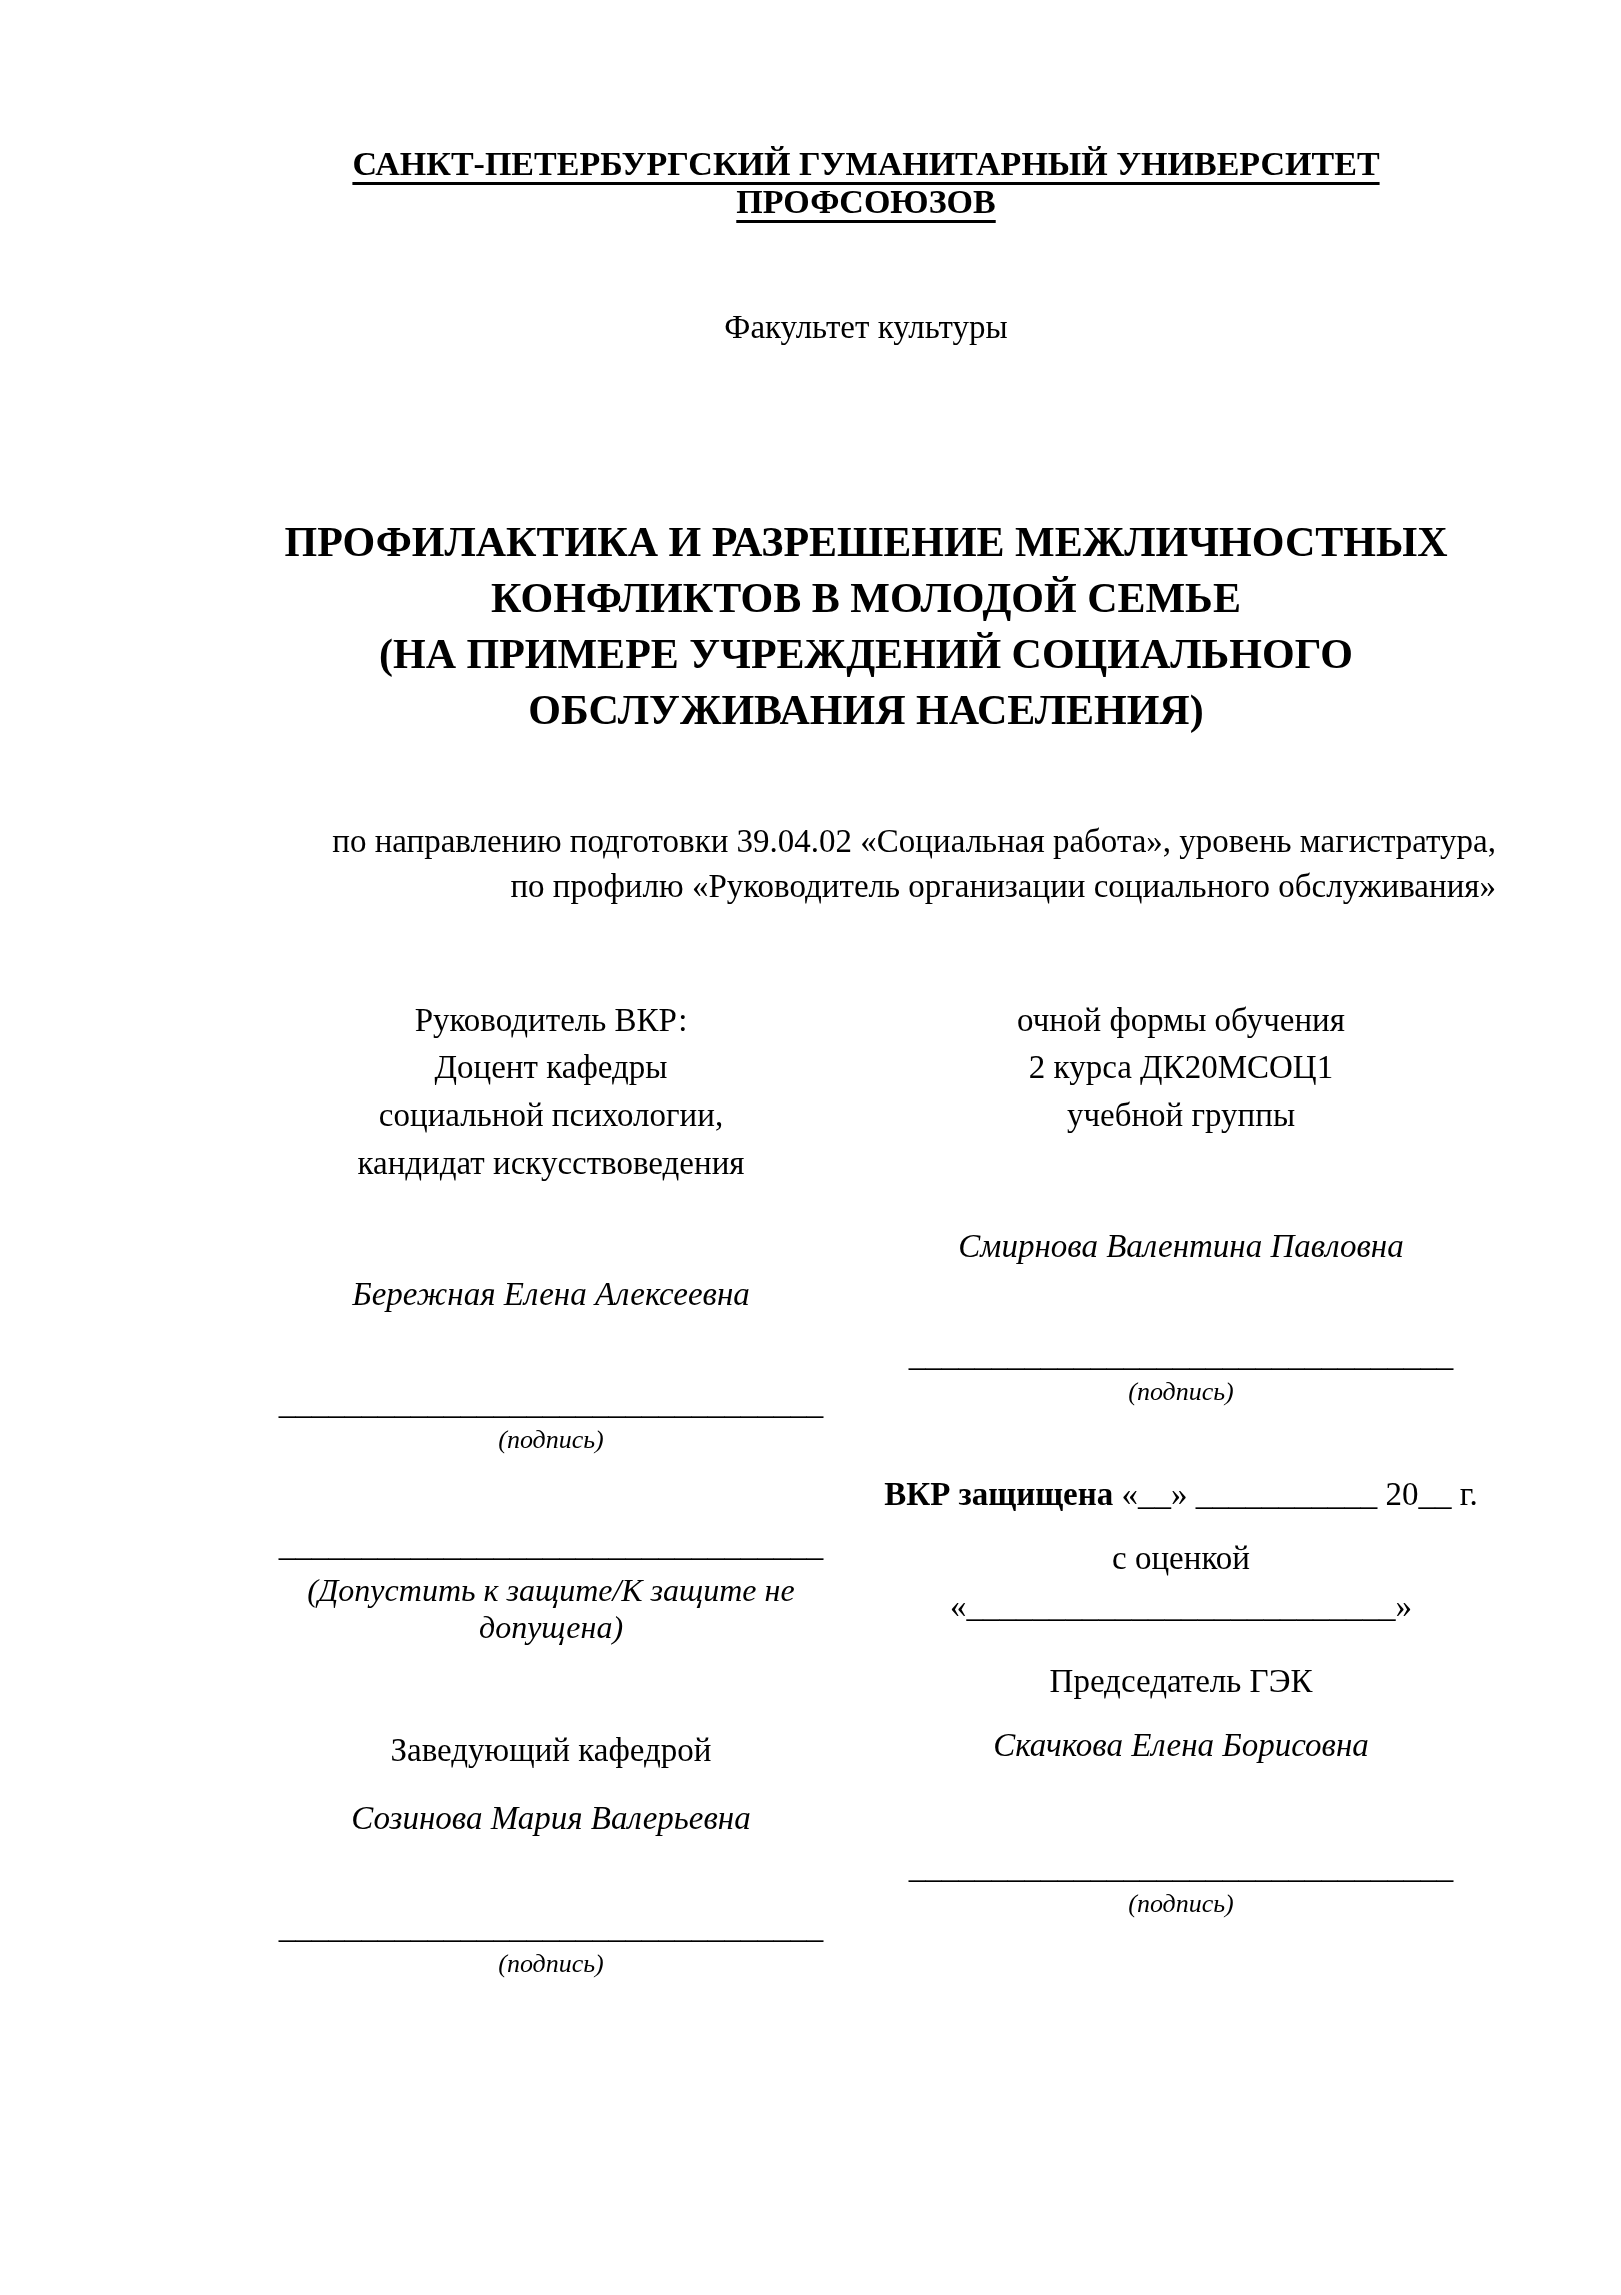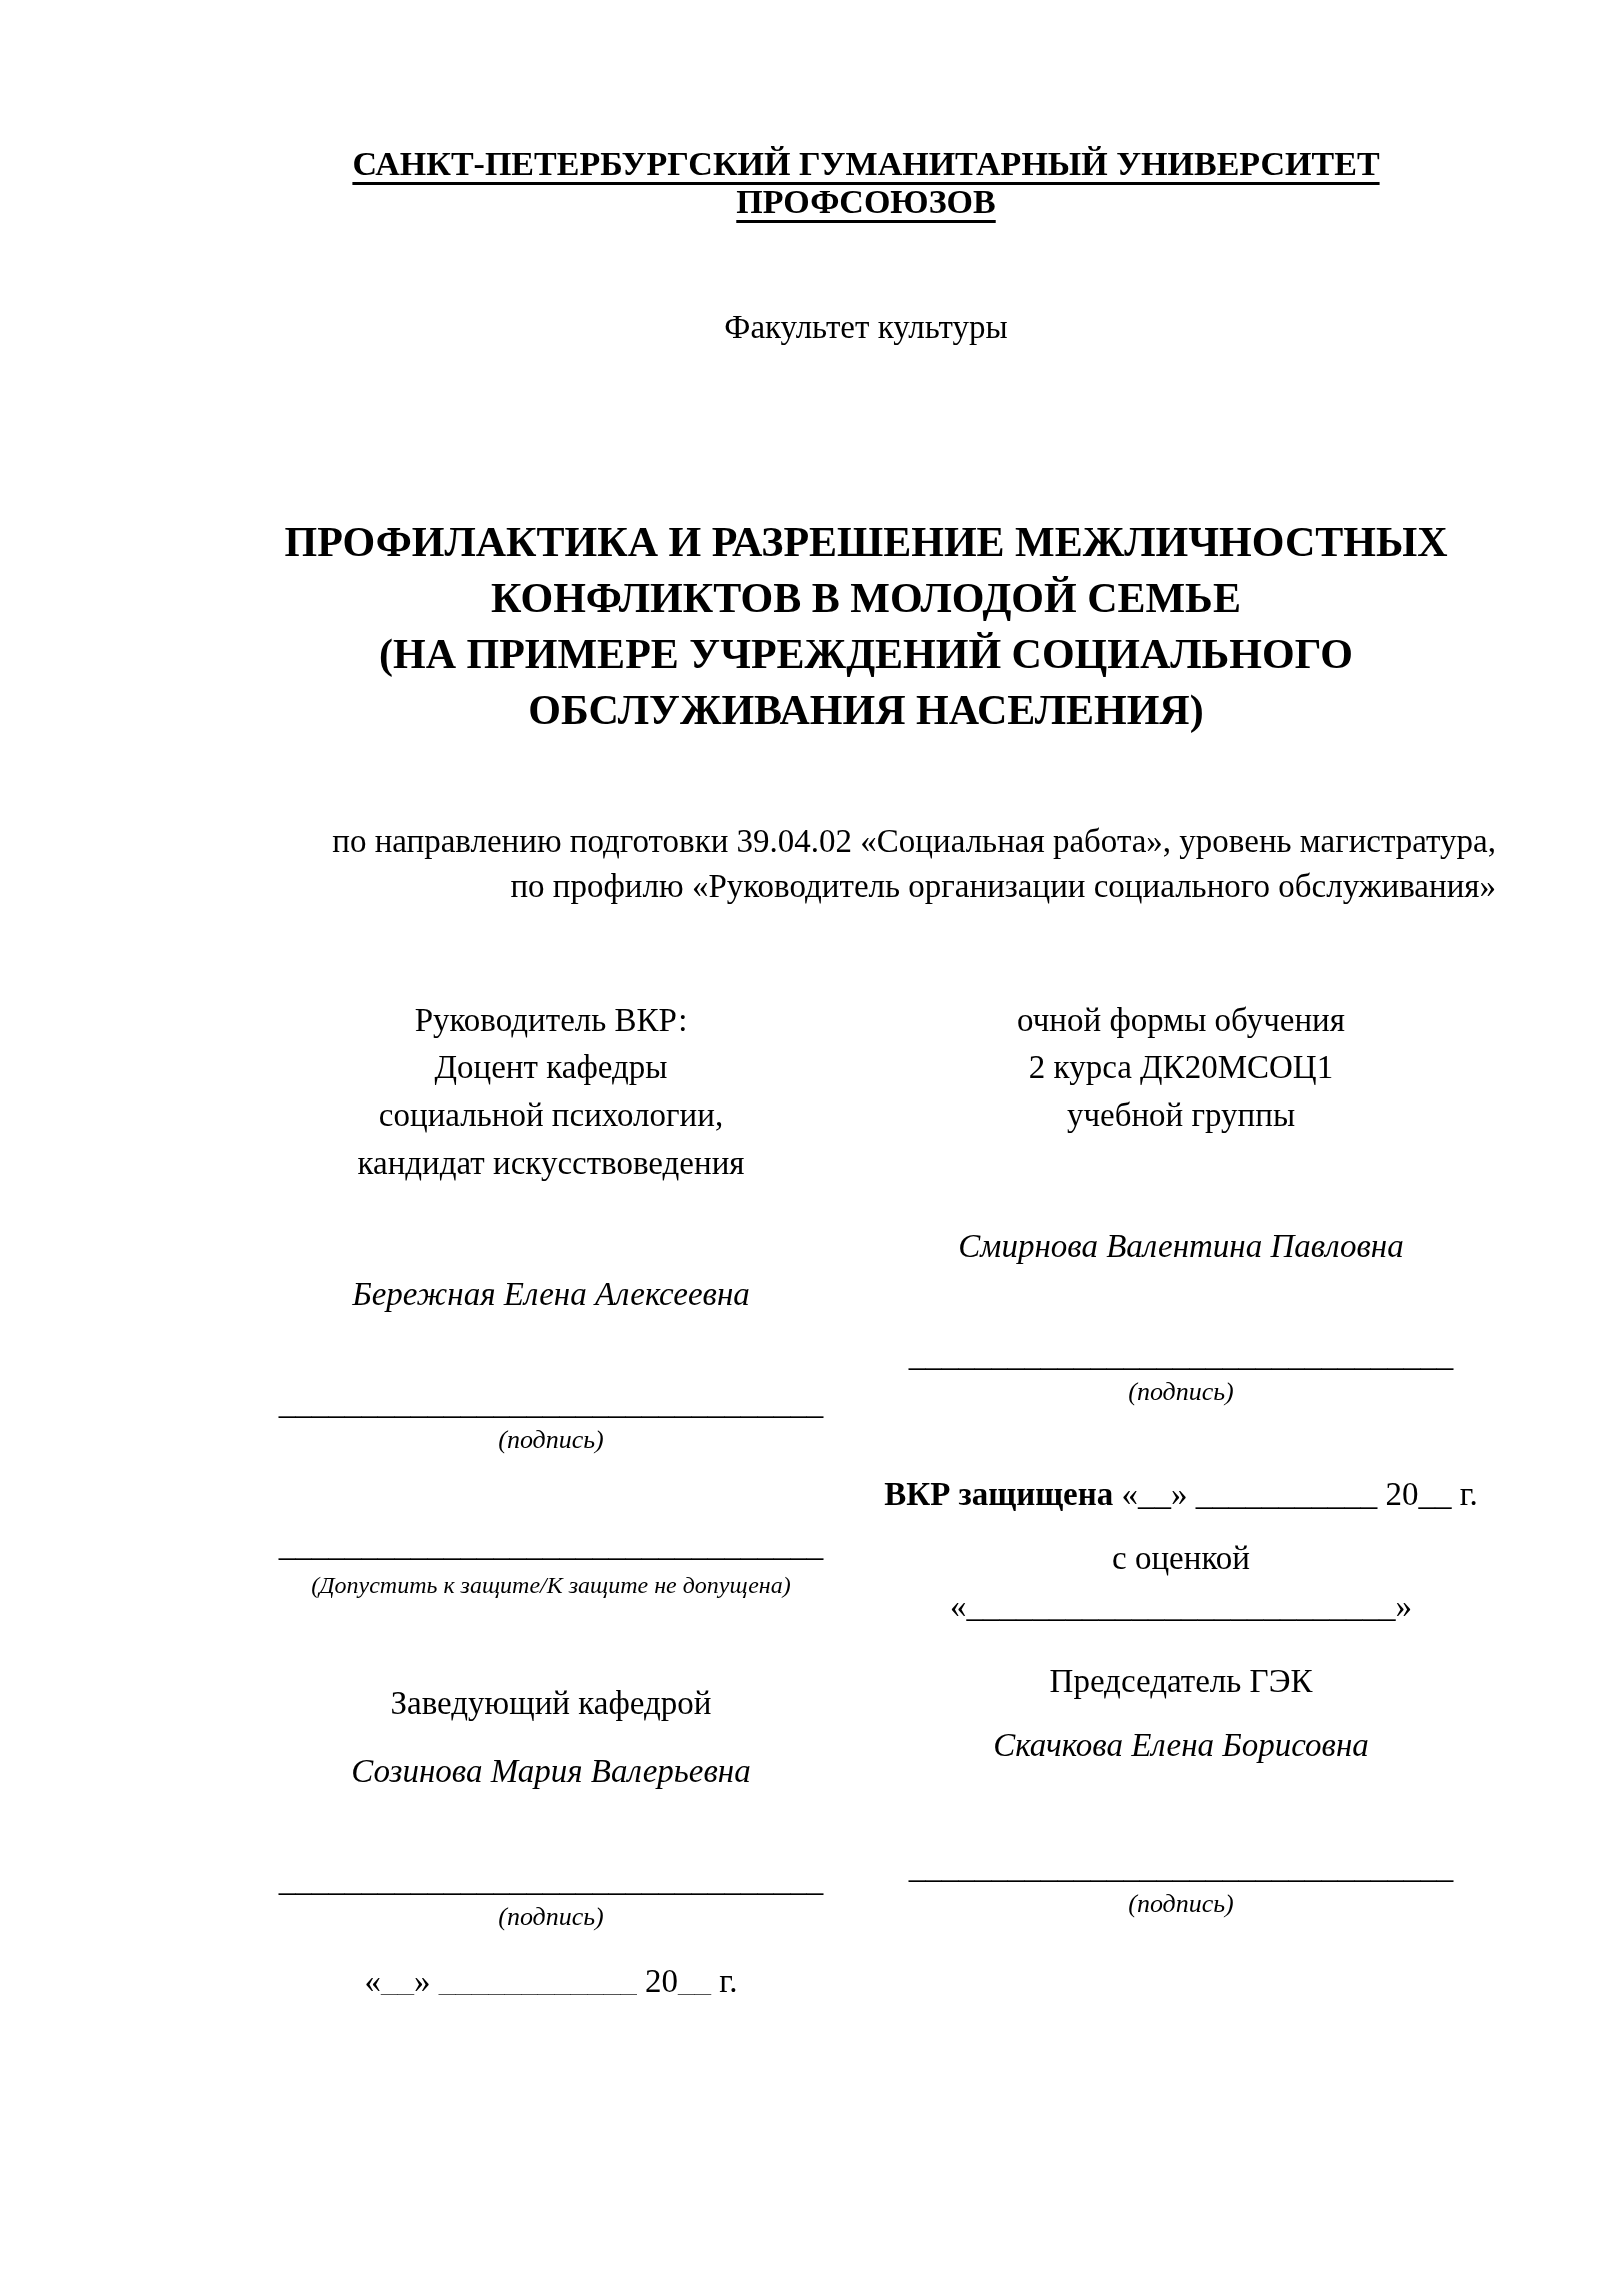--- a/index.html
+++ b/index.html
@@ -33,21 +33,21 @@
     line-height: 1.33;
   }
   .program { margin-top: 81px; line-height: 1.35; text-align: right; }
   .columns { display: flex; margin-top: 88px; }
   .col { width: 50%; text-align: center; }
   .role-block { line-height: 1.45; }
   .person-name { font-style: italic; margin-top: 88px; }
   .sig-line { margin-top: 72px; letter-spacing: 0; white-space: nowrap; }
   .sig-label { font-style: italic; font-size: 26px; margin-top: 3.1px; }
   .admission-line { margin-top: 72px; white-space: nowrap; }
-  .admission-label { font-style: italic; font-size: 24px; margin-top: 7.9px; }
+  .admission-label { font-style: italic; font-size: 32px; margin-top: 7.9px; }
   .head-title { margin-top: 86px; }
   .head-name { font-style: italic; margin-top: 31px; }
   .date-line { margin-top: 31px; }
   .defended { margin-top: 69px; white-space: nowrap; }
   .defended .bold { font-weight: bold; }
   .grade-label { margin-top: 27px; }
   .grade-line { margin-top: 11px; white-space: nowrap; }
   .chair-title { margin-top: 38px; }
   .chair-name { font-style: italic; margin-top: 27px; }
   .chair-sig-line { margin-top: 85px; white-space: nowrap; }

